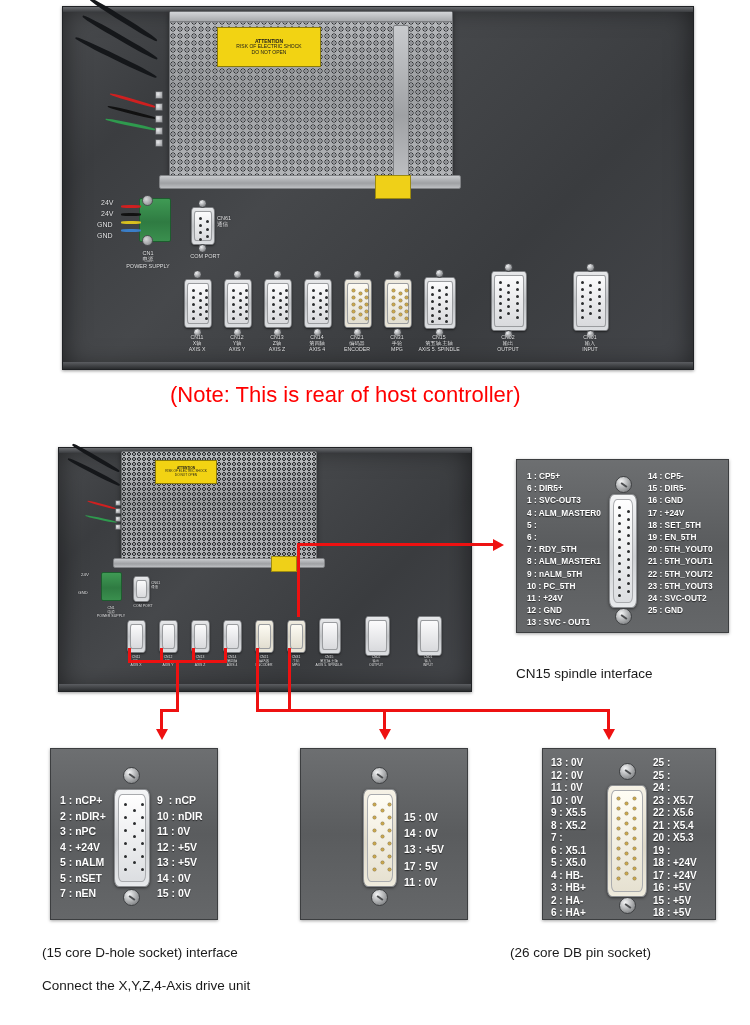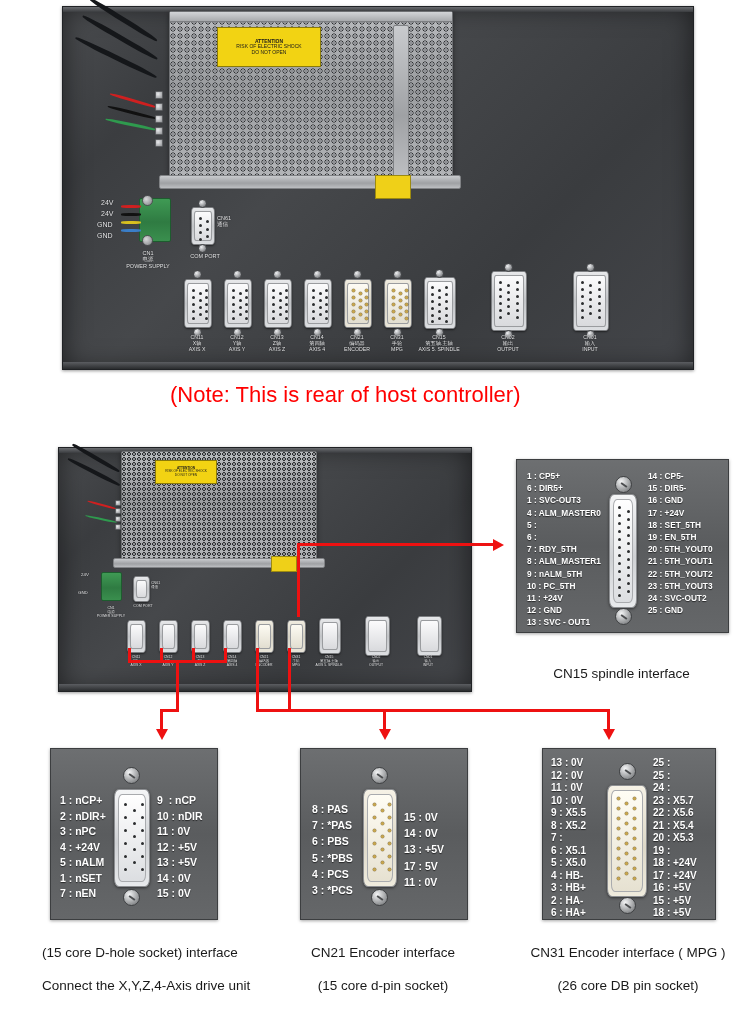--- a/index.html
+++ b/index.html
@@ -186,21 +186,21 @@
     position:absolute;width:3px;height:3px;border-radius:50%;
     background:#c8a64c;box-shadow:0 0 0 .5px rgba(90,70,20,.6);
   }
 
   
   .caption{
     position:absolute;
     color:#1a1a1a;
     font-family:"Liberation Sans", sans-serif;
     line-height:1.22;
-    text-align:center;
+    text-align:left;
     white-space:pre-line;
   }
   .caption.left{text-align:left;}
 
   
   .rline{position:absolute;background:#ee1111;}
   .arrow{position:absolute;width:0;height:0;}
   .arrow.down{
     border-left:6px solid transparent;border-right:6px solid transparent;
     border-top:11px solid #ee1111;
@@ -782,21 +782,21 @@
     <div>CN15 spindle interface</div>
   </div>
 
   <div class="pinbox" style="left:50px;top:748px;width:166px;height:170px;">
     <div class="pin-col" style="left:9px;top:44px;font-size:10.5px;line-height:15.5px;">
       <div>1 : nCP+</div>
       <div>2 : nDIR+</div>
       <div>3 : nPC</div>
       <div>4 : +24V</div>
       <div>5 : nALM</div>
-      <div>1 : nSET</div>
+      <div>5 : nSET</div>
       <div>7 : nEN</div>
     </div>
 
     <div class="pb-conn" style="left:63px;top:40px;width:34px;height:96px;">
       <div class="pb-conn-in">
         <div class="holes">
           <i style="left:5px;top:8px;"></i>
             <i style="left:5px;top:21px;"></i>
             <i style="left:5px;top:34px;"></i>
             <i style="left:5px;top:47px;"></i>
@@ -829,28 +829,20 @@
       <div>15 : 0V</div>
     </div>
   </div>
 
   <div class="caption left" style="left:42px;top:929px;width:270px;font-size:13.5px;">
     <div>(15 core D-hole socket) interface</div>
     <div>Connect the X,Y,Z,4-Axis drive unit</div>
   </div>
 
   <div class="pinbox" style="left:300px;top:748px;width:166px;height:170px;">
-    <div class="pin-col" style="left:11px;top:52px;font-size:10.5px;line-height:16.2px;">
-      <div>8 : PAS</div>
-      <div>7 : *PAS</div>
-      <div>6 : PBS</div>
-      <div>5 : *PBS</div>
-      <div>4 : PCS</div>
-      <div>3 : *PCS</div>
-    </div>
 
     <div class="pb-conn cream" style="left:62px;top:40px;width:32px;height:96px;">
       <div class="pb-conn-in">
         <div class="pins">
           <i style="left:5px;top:8px;"></i>
             <i style="left:5px;top:21px;"></i>
             <i style="left:5px;top:34px;"></i>
             <i style="left:5px;top:47px;"></i>
           <i style="left:5px;top:60px;"></i>
             <i style="left:5px;top:73px;"></i>
@@ -873,24 +865,20 @@
 
     <div class="pin-col" style="left:103px;top:60px;font-size:10.5px;line-height:16.2px;">
       <div>15 : 0V</div>
       <div>14 : 0V</div>
       <div>13 : +5V</div>
       <div>17 : 5V</div>
       <div>11 : 0V</div>
     </div>
   </div>
 
-  <div class="caption" style="left:290px;top:929px;width:186px;font-size:13.5px;">
-    <div>CN21 Encoder interface</div>
-    <div>(15 core d-pin socket)</div>
-  </div>
 
   <div class="pinbox" style="left:542px;top:748px;width:172px;height:170px;">
     <div class="pin-col" style="left:8px;top:8px;font-size:10px;line-height:12.5px;">
       <div>13 : 0V</div>
       <div>12 : 0V</div>
       <div>11 : 0V</div>
       <div>10 : 0V</div>
       <div>9 : X5.5</div>
       <div>8 : X5.2</div>
       <div>7 :</div>
@@ -948,17 +936,16 @@
       <div>19 :</div>
       <div>18 : +24V</div>
       <div>17 : +24V</div>
       <div>16 : +5V</div>
       <div>15 : +5V</div>
       <div>18 : +5V</div>
     </div>
   </div>
 
   <div class="caption" style="left:510px;top:929px;width:236px;font-size:13.5px;">
-    <div>CN31 Encoder interface ( MPG )</div>
     <div>(26 core DB pin socket)</div>
   </div>
 
 </div>
 
 </body></html>

